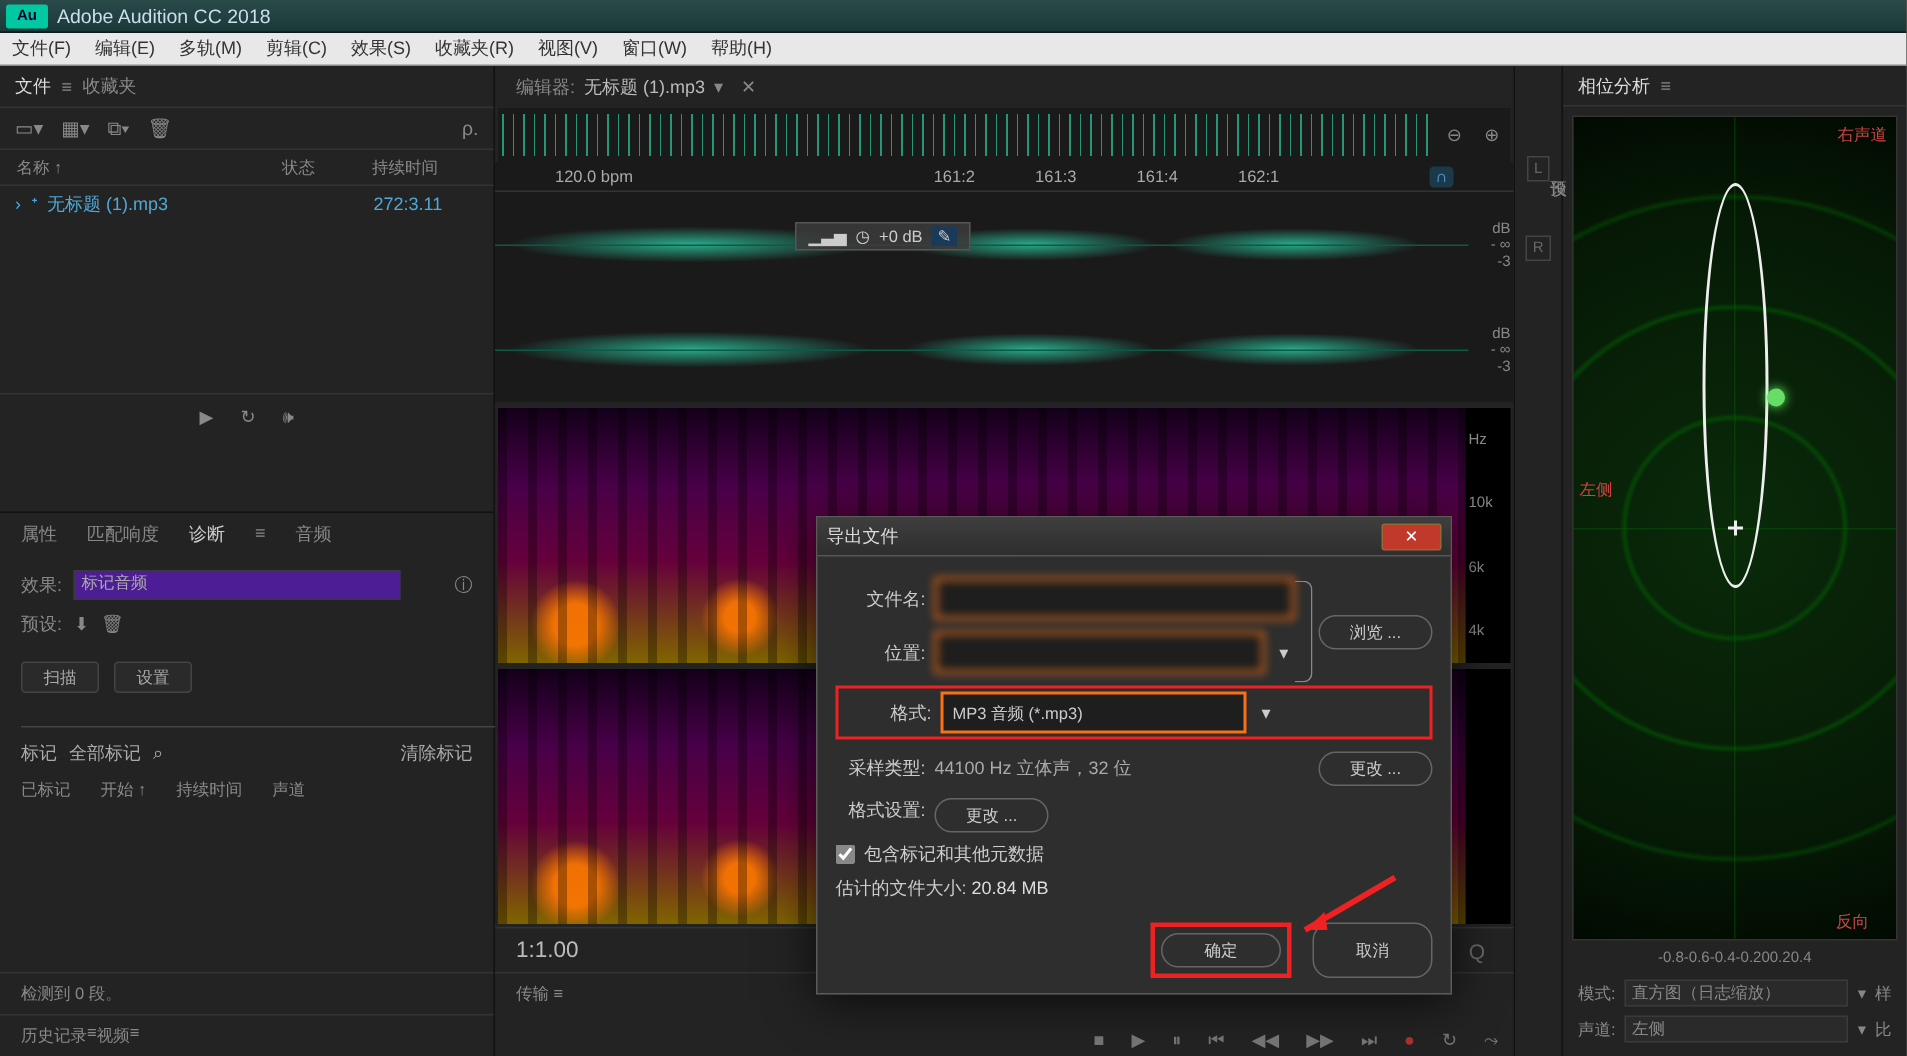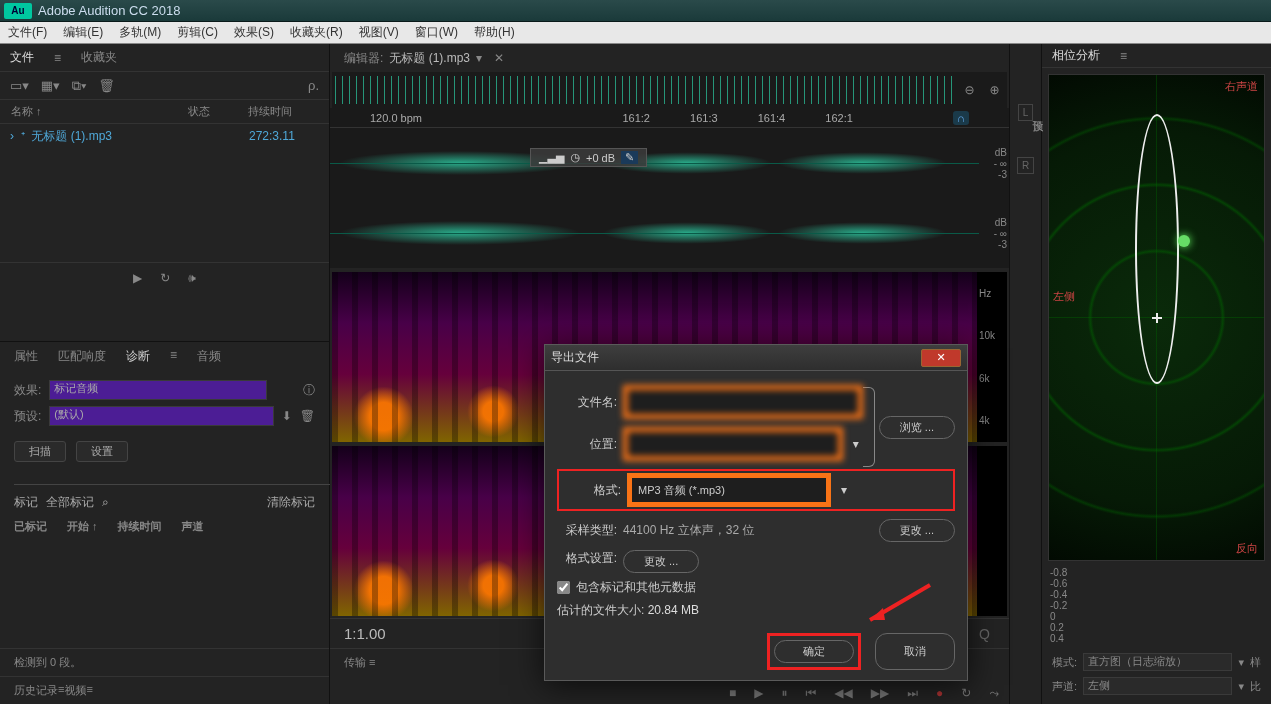--- a/index.html
+++ b/index.html
@@ -4,21 +4,21 @@
 <style>
 * { margin: 0; padding: 0; box-sizing: border-box; font-family: "Microsoft YaHei", Arial, sans-serif; }
 body { background: #1e1e1e; color: #aaa; font-size: 12px; width: 1271px; height: 704px; overflow: hidden; position: relative; }
 .titlebar { background: linear-gradient(#2a4a4a, #1a3a3a); height: 22px; display: flex; align-items: center; padding-left: 4px; border-bottom: 1px solid #0a1a1a; }
 .app-icon { width: 28px; height: 16px; background: #00c8a0; color: #003; font-size: 10px; font-weight: bold; display: flex; align-items: center; justify-content: center; border-radius: 2px; margin-right: 6px; }
 .titlebar-text { color: #cde; font-size: 13px; }
 .menubar { background: #e8e8e8; height: 22px; display: flex; align-items: center; padding-left: 8px; color: #333; border-bottom: 1px solid #888; }
 .menubar span { margin-right: 16px; cursor: default; }
 .workspace { display: flex; height: calc(100% - 44px); background: #232323; }
 .left-panel { width: 330px; background: #232323; display: flex; flex-direction: column; border-right: 1px solid #111; }
-.panel-tabs { display: flex; height: 28px; align-items: center; padding: 0 10px; gap: 20px; color: #888; border-bottom: 1px solid #333; }
+.panel-tabs { display: flex; height: 28px; align-items: center; padding: 0 10px; gap: 7px; color: #888; border-bottom: 1px solid #333; }
 .panel-tabs .active { color: #ddd; }
 .panel-tabs .menu-icon { color: #888; }
 .toolbar-row { display: flex; align-items: center; height: 28px; padding: 0 10px; gap: 12px; border-bottom: 1px solid #333; }
 .toolbar-row .ico { color: #888; font-size: 13px; }
 .list-header { display: flex; height: 24px; align-items: center; padding: 0 11px; color: #888; font-size: 11px; border-bottom: 1px solid #333; }
 .list-header .col1 { flex: 1; }
 .list-header .col2 { width: 60px; }
 .list-header .col3 { width: 70px; }
 .file-row { display: flex; height: 24px; align-items: center; padding: 0 10px; color: #4fa8d8; font-size: 12px; }
 .file-row .col1 { flex: 1; display: flex; align-items: center; gap: 6px; }
@@ -28,21 +28,21 @@
 .transport { display: flex; justify-content: center; gap: 18px; padding: 8px; color: #888; border-top: 1px solid #333; }
 .props-panel { border-top: 1px solid #111; margin-top: 48px; }
 .props-tabs { display: flex; gap: 20px; padding: 6px 14px; color: #888; }
 .props-tabs .active { color: #ccc; }
 .props-body { padding: 6px 14px; color: #888; }
 .props-row { display: flex; align-items: center; height: 26px; gap: 8px; }
 .props-row select, .combo { background: #4c1d95; border: 1px solid #3a3a3a; color: #aaa; height: 20px; font-size: 11px; padding: 0 4px; flex: 1; }
 .btn-small { background: #2a2a2a; border: 1px solid #444; color: #aaa; padding: 2px 14px; border-radius: 3px; font-size: 11px; }
 .btn-row { display: flex; gap: 10px; padding: 6px 14px; }
 .search-input { background: transparent; border: none; border-bottom: 1px solid #444; color: #aaa; font-size: 11px; width: 100%; margin: 4px 14px; }
-.marker-header { display: flex; gap: 20px; padding: 4px 14px; color: #888; font-size: 11px; font-weight: bold; }
+.marker-header { display: flex; gap: 20px; padding: 4px 14px; color: #888; font-size: 11px; }
 .status-row { padding: 6px 14px; color: #888; font-size: 11px; border-top: 1px solid #333; }
 .history-row { display: flex; padding: 6px 14px; color: #888; font-size: 11px; border-top: 1px solid #333; }
 
 .center-panel { flex: 1; background: #232323; display: flex; flex-direction: column; position: relative; }
 .editor-header { height: 28px; display: flex; align-items: center; padding: 0 14px; color: #888; gap: 6px; }
 .editor-header .fname { color: #bbb; }
 .waveform-area { position: relative; }
 .overview { height: 36px; background: #1a1a1a; margin: 0 2px; position: relative; display:flex; align-items:center; }
 .overview .wave { flex:1; height: 28px; background: repeating-linear-gradient(90deg, #1a1a1a 0 3px, #2ee8b8 3px 4px, #1a1a1a 4px 7px); opacity: .6;}
 .overview .ctrl { width: 50px; display:flex; justify-content:space-around; align-items:center; color:#888;}
@@ -81,41 +81,41 @@
 .phase-canvas .grid { position:absolute; inset:0; background:
   radial-gradient(circle at center, transparent 24%, rgba(0,100,0,.5) 25%, transparent 26%),
   radial-gradient(circle at center, transparent 49%, rgba(0,100,0,.5) 50%, transparent 51%),
   radial-gradient(circle at center, transparent 74%, rgba(0,100,0,.4) 75%, transparent 76%),
   linear-gradient(rgba(0,100,0,.4),rgba(0,100,0,.4)) center/1px 100% no-repeat,
   linear-gradient(rgba(0,100,0,.4),rgba(0,100,0,.4)) center/100% 1px no-repeat;
 }
 .phase-canvas .label { position:absolute; color:#c44; font-size:11px;}
 .phase-canvas .lt { top:4px; right:6px;}
 .phase-canvas .ll { top:44%; left:4px;}
-.phase-canvas .lb { bottom:4px; right:6px;}
+.phase-canvas .lb { bottom:4px; right:18px;}
 .phase-canvas .blob { position:absolute; left:50%; top:8%; width:44px; height:270px; transform:translateX(-50%); border:2px solid #eee; border-radius: 50% / 50%; }
 .phase-canvas .dot { position:absolute; left:60%; top:33%; width:12px; height:12px; background:#6d6; border-radius:50%; box-shadow: 0 0 8px #6f6;}
 .phase-canvas .cross { position:absolute; left:50%; top:50%; width:10px; height:10px; transform:translate(-50%,-50%); }
 .phase-canvas .cross::before,.phase-canvas .cross::after{content:"";position:absolute;background:#eee;}
 .phase-canvas .cross::before{left:0;right:0;top:4px;height:2px;}
 .phase-canvas .cross::after{top:0;bottom:0;left:4px;width:2px;}
-.phase-scale { display:flex; justify-content:flex-start; padding:0 8px; color:#888; font-size:10px;flex-direction:column;}
+.phase-scale { display:flex; justify-content:center; padding:0 8px; color:#888; font-size:10px;}
 .phase-opts { padding: 6px 10px; color:#888; font-size:11px;}
 .phase-opts .row { display:flex; align-items:center; gap:6px; height:24px;}
 .phase-opts .sel { flex:1; background:#2a2a2a; border:1px solid #3a3a3a; height:18px; padding:0 4px;}
 
 
 .dialog { position: absolute; left: 544px; top: 344px; width: 424px; background: #2e2e2e; border: 1px solid #5a5a5a; box-shadow: 0 4px 30px rgba(0,0,0,.7); z-index: 100; }
 .dialog-title { background: linear-gradient(#3e3e3e,#2e2e2e); height: 26px; display: flex; align-items: center; padding: 0 6px; color: #ddd; border-bottom: 1px solid #555;}
 .dialog-title .t { flex: 1; }
 .dialog-title .close { width: 40px; height: 18px; background: #c0392b; color: #fff; display: flex; align-items: center; justify-content: center; border-radius: 2px; font-size: 11px; cursor:pointer; border:1px solid #963;}
 .dialog-body { padding: 14px 12px 10px; }
 .form-row { display: flex; align-items: center; margin-bottom: 8px; gap: 6px;}
 .form-row .lbl { width: 60px; text-align: right; color: #ccc; }
-.form-row .field { flex: 1; background: #1e1e1e; border: 5px solid #f97316; height: 22px; color: #ccc; padding: 12px 6px; font-size: 11px; display:flex; align-items:center;}
+.form-row .field { flex: 1; background: #1e1e1e; border: 2px solid #f97316; height: 22px; color: #ccc; padding: 12px 6px; font-size: 11px; display:flex; align-items:center;}
 .form-row .dd { width: 14px; text-align: center; color:#ccc;}
 .pill-btn { background: #2e2e2e; border: 1px solid #666; color: #ccc; padding: 3px 20px; border-radius: 12px; font-size: 11px; cursor:pointer;}
 .bracket { width: 12px; border-right: 1px solid #888; border-top: 1px solid #888; border-bottom:1px solid #888; border-top-right-radius:6px; border-bottom-right-radius:6px; align-self: stretch; margin: 2px 4px 2px 0;}
 .dialog .redbox { border: 2px solid #e22; }
 .fmt-box { min-height: 46px; align-items: flex-start; padding-top:4px;}
 .chk-row { display:flex; align-items:center; gap:6px; color:#ccc; margin:6px 0;}
 .chk-row input { accent-color:#888;}
 .est-row { color:#ccc; margin-bottom:14px;}
 .est-row .val { color:#ddd; }
 .dlg-btns { display:flex; justify-content:flex-end; gap:14px;}
@@ -193,21 +193,20 @@
       </div>
       <div class="props-body">
         <div class="props-row">
           <span>效果:</span>
           <span class="combo">标记音频</span>
           <span style="width:20px"></span>
           <span style="color:#888">ⓘ</span>
         </div>
         <div class="props-row">
           <span>预设:</span>
-          <span class="combo">(默认)</span>
           <span style="color:#888">⬇</span>
           <span style="color:#888">🗑</span>
         </div>
       </div>
       <div class="btn-row">
         <button class="btn-small">扫描</button>
         <button class="btn-small">设置</button>
       </div>
       <input class="search-input" value="" style="">
       <div class="props-row" style="padding:0 14px;">

